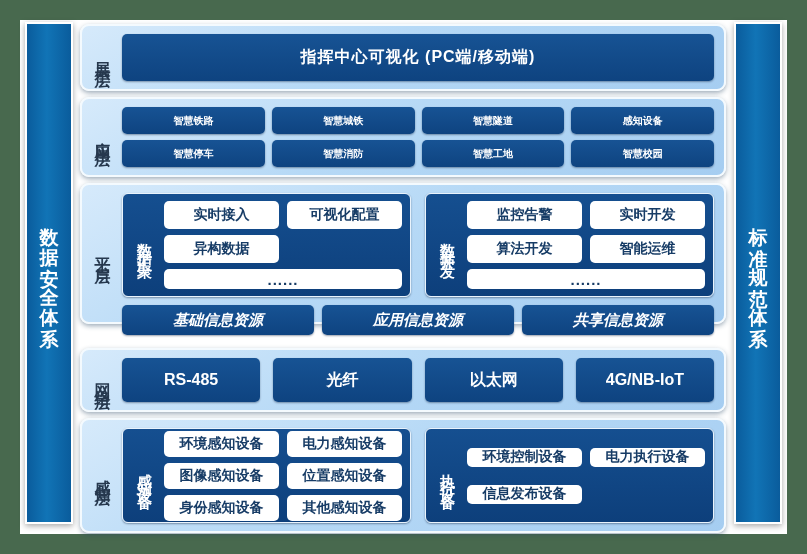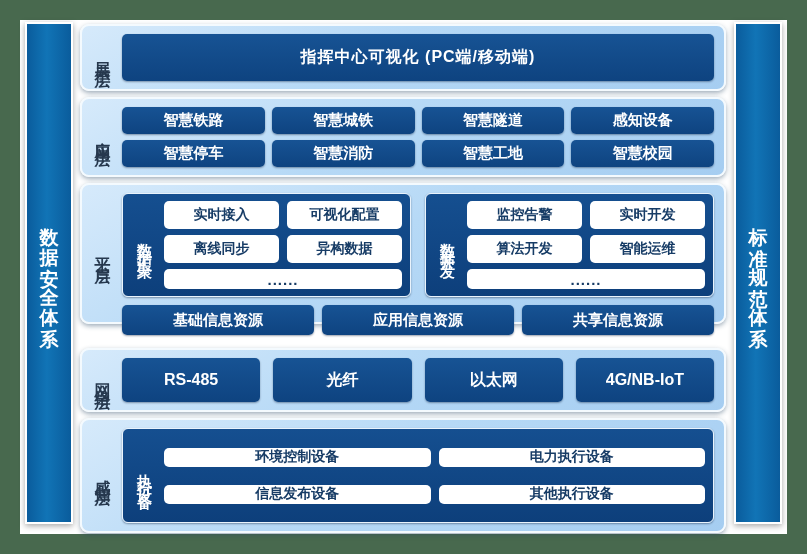--- a/index.html
+++ b/index.html
@@ -40,21 +40,21 @@
     border-radius:5px; color:#ffffff; font-weight:700;
     display:flex; align-items:center; justify-content:center;
     box-shadow:0 1px 2px rgba(0,20,50,.4);
   }
 
   
   .big-box { flex:1; font-size:16px; letter-spacing:1px; }
 
   
   .app-grid { flex:1; display:grid; grid-template-columns:repeat(4,1fr); grid-auto-rows:1fr; gap:6px 7px; }
-  .app-box  { font-size:15px; }
+  .app-box  { font-size:10px; }
 
   
   .col { flex-direction:column; display:flex; flex:1; }
   .groups-row { display:flex; gap:14px; flex:1; }
   .group {
     flex:1; border-radius:6px; padding:7px 8px;
     background:linear-gradient(180deg,#154f90,#0d3f7b);
     border:1px solid #e9f3fc; display:flex; gap:7px;
     box-shadow:0 1px 2px rgba(0,20,50,.4);
   }
@@ -64,21 +64,21 @@
     color:#ffffff; font-size:15px; font-weight:700; letter-spacing:7px;
   }
   .group-grid { flex:1; display:flex; flex-wrap:wrap; gap:6px 8px; align-content:center; }
   .white-box {
     background:#ffffff; border-radius:5px; color:#173c66; font-weight:700; font-size:14px;
     display:flex; align-items:center; justify-content:center;
     flex:0 0 calc(50% - 4px); height:28px;
   }
   .more-box { flex:0 0 100%; height:20px; font-size:15px; letter-spacing:1px; }
 
-  .res-row { display:flex; gap:8px; margin-top:8px; }
+  .res-row { display:flex; gap:8px; margin-top:8px;font-style:italic; }
   .res-box { flex:1; height:30px; font-size:15px; }
 
   
   .net-row { flex:1; display:flex; gap:13px; }
   .net-box { flex:1; font-size:16px; }
 
   
   .p5 .white-box { height:26px; }
   .p5 .group-grid-exec { gap:18px 8px; }
   .p5 .group-grid-exec .white-box { height:19px; }
@@ -118,21 +118,20 @@
   <div class="panel" style="top:183px; height:141px;">
     <div class="panel-label">平台层</div>
     <div class="panel-content">
       <div class="col">
         <div class="groups-row">
           <div class="group">
             <div class="group-label">数据汇聚</div>
             <div class="group-grid">
               <div class="white-box">实时接入</div>
               <div class="white-box">可视化配置</div>
-              <div class="white-box">离线同步</div>
               <div class="white-box">异构数据</div>
               <div class="white-box more-box">......</div>
             </div>
           </div>
           <div class="group">
             <div class="group-label">数据开发</div>
             <div class="group-grid">
               <div class="white-box">监控告警</div>
               <div class="white-box">实时开发</div>
               <div class="white-box">算法开发</div>
@@ -160,24 +159,34 @@
         <div class="navy net-box">4G/NB-IoT</div>
       </div>
     </div>
   </div>
 
   <div class="panel p5" style="top:418px; height:115px;">
     <div class="panel-label">感知层</div>
     <div class="panel-content">
       <div class="groups-row">
         <div class="group">
+          <div class="group-label">感知设备</div>
+          <div class="group-grid">
+            <div class="white-box">环境感知设备</div>
+            <div class="white-box">电力感知设备</div>
+            <div class="white-box">图像感知设备</div>
+            <div class="white-box">位置感知设备</div>
+            <div class="white-box">身份感知设备</div>
+            <div class="white-box">其他感知设备</div>
+          </div>
+        </div>
+        <div class="group">
           <div class="group-label">执行设备</div>
           <div class="group-grid group-grid-exec">
             <div class="white-box">环境控制设备</div>
             <div class="white-box">电力执行设备</div>
             <div class="white-box">信息发布设备</div>
-            <div class="white-box">其他执行设备</div>
           </div>
         </div>
       </div>
     </div>
   </div>
 </div>
 
 </body></html>

